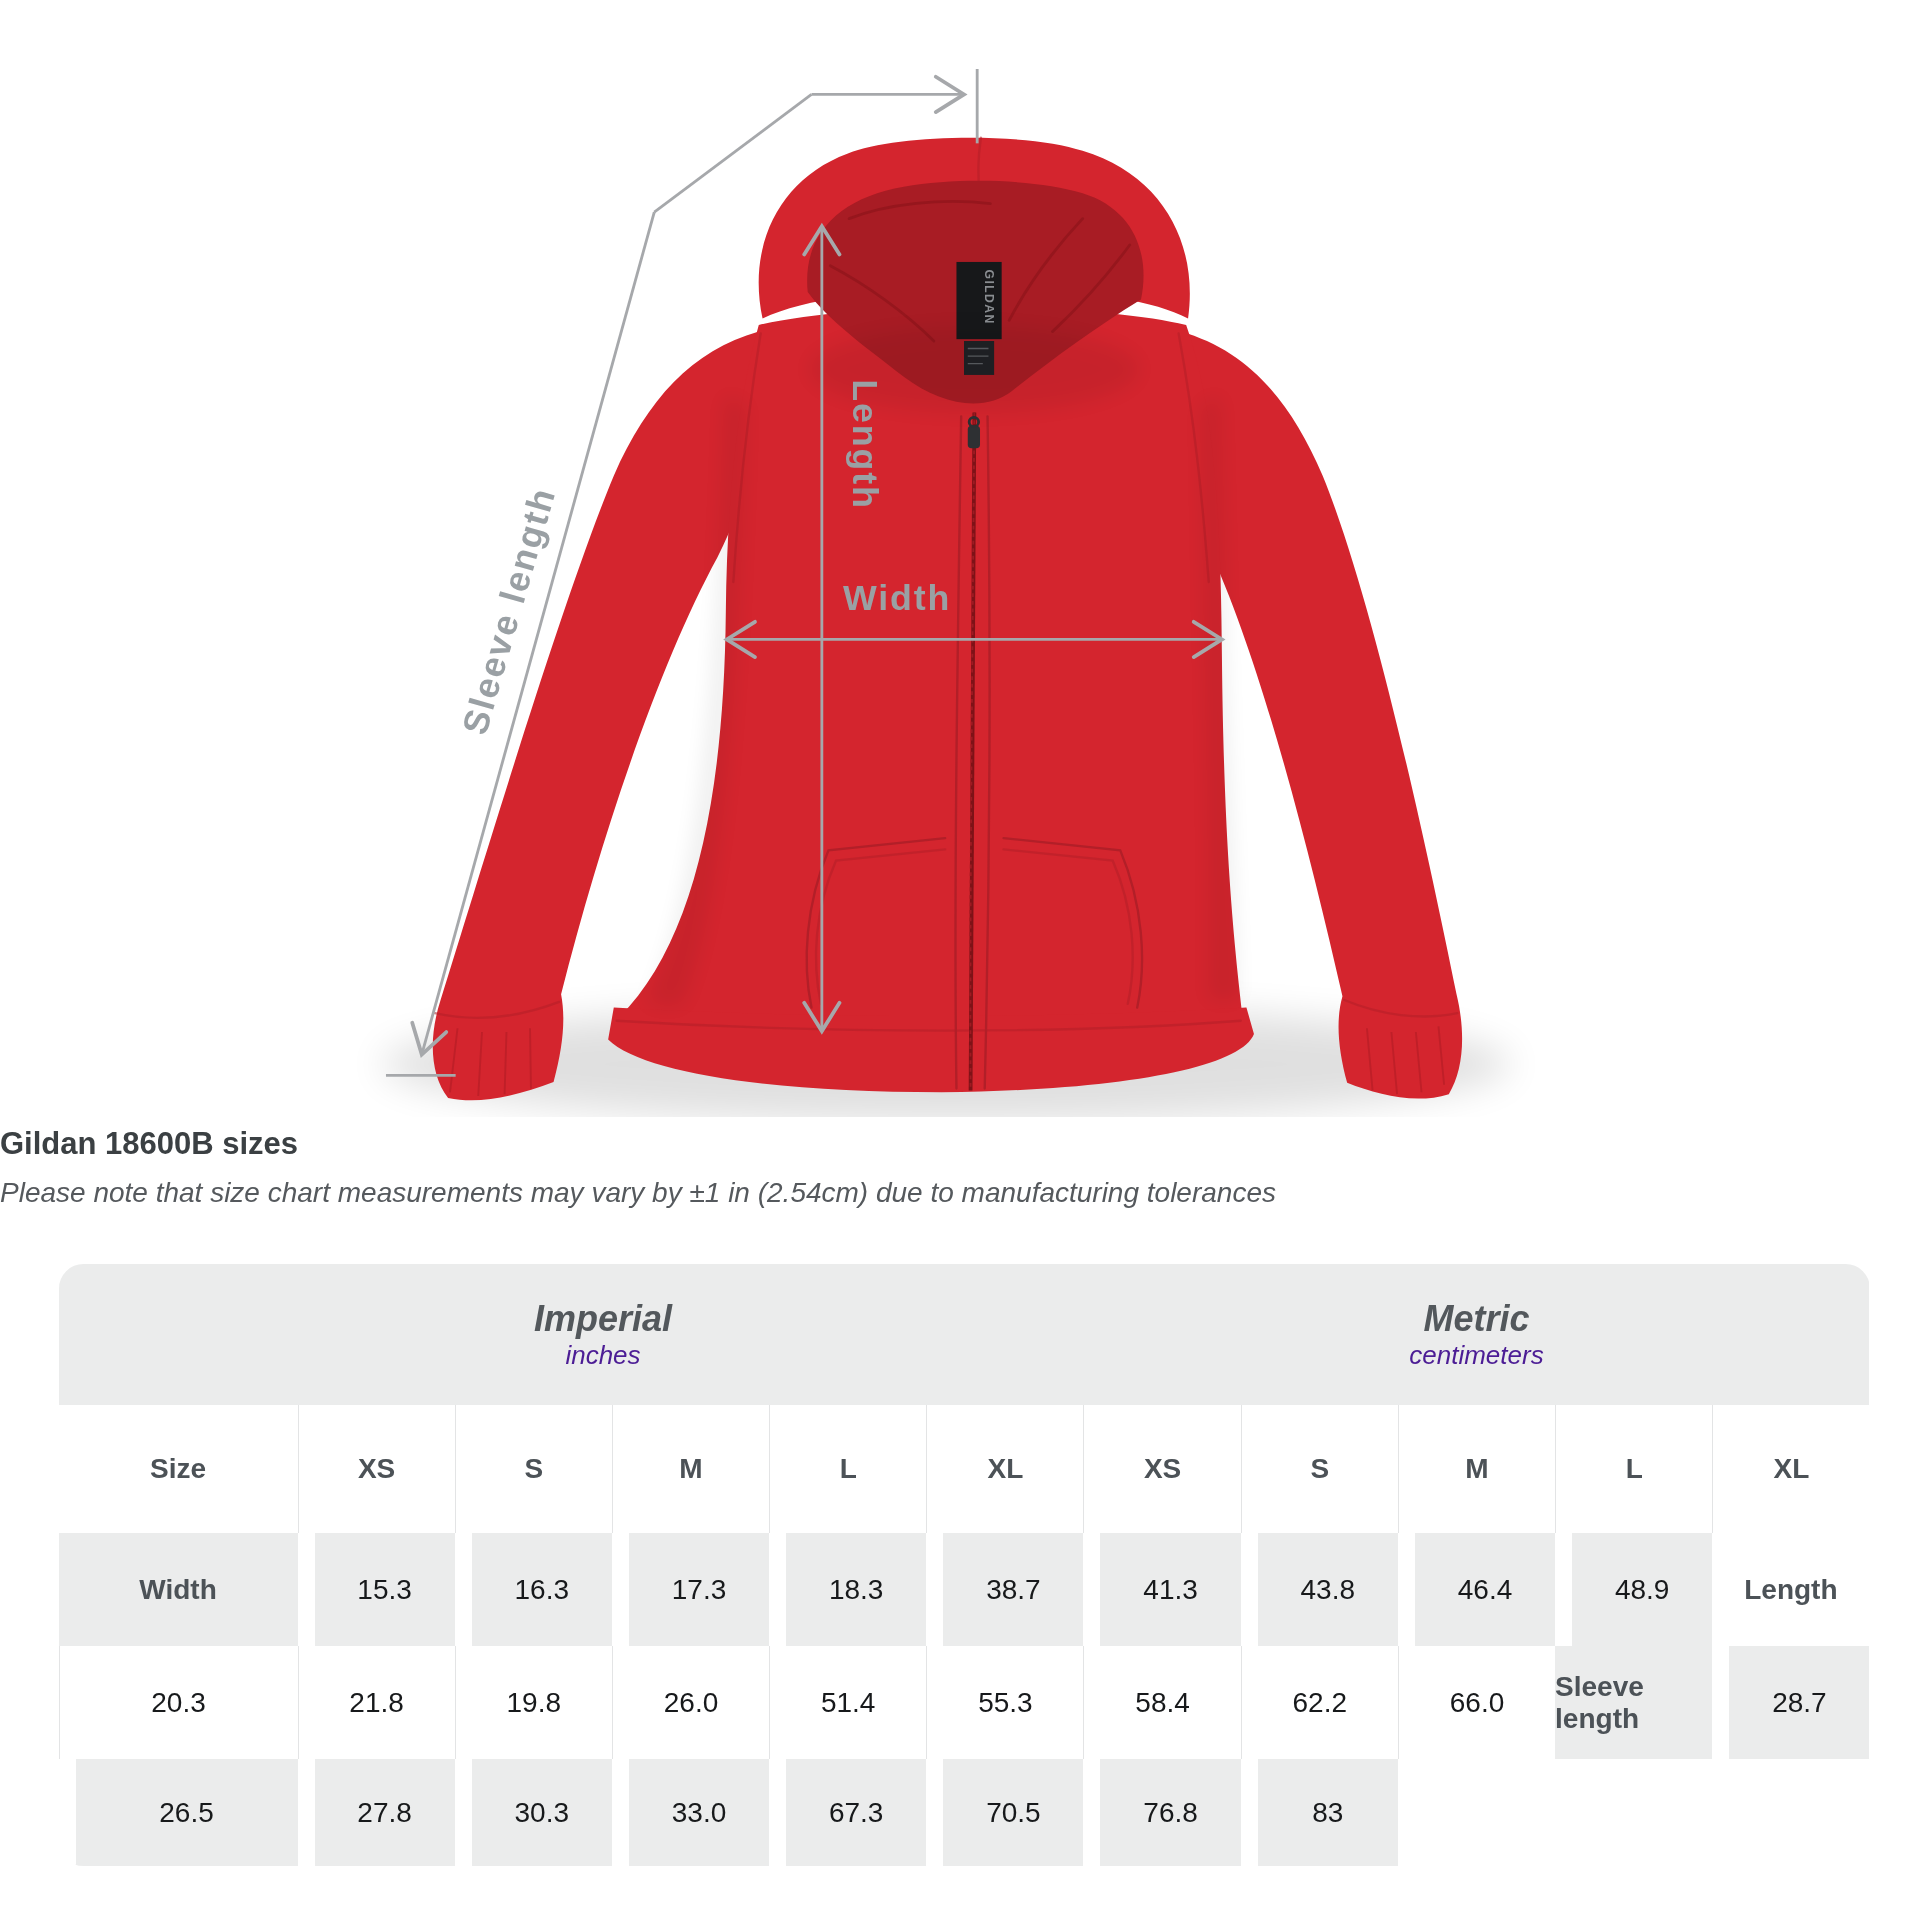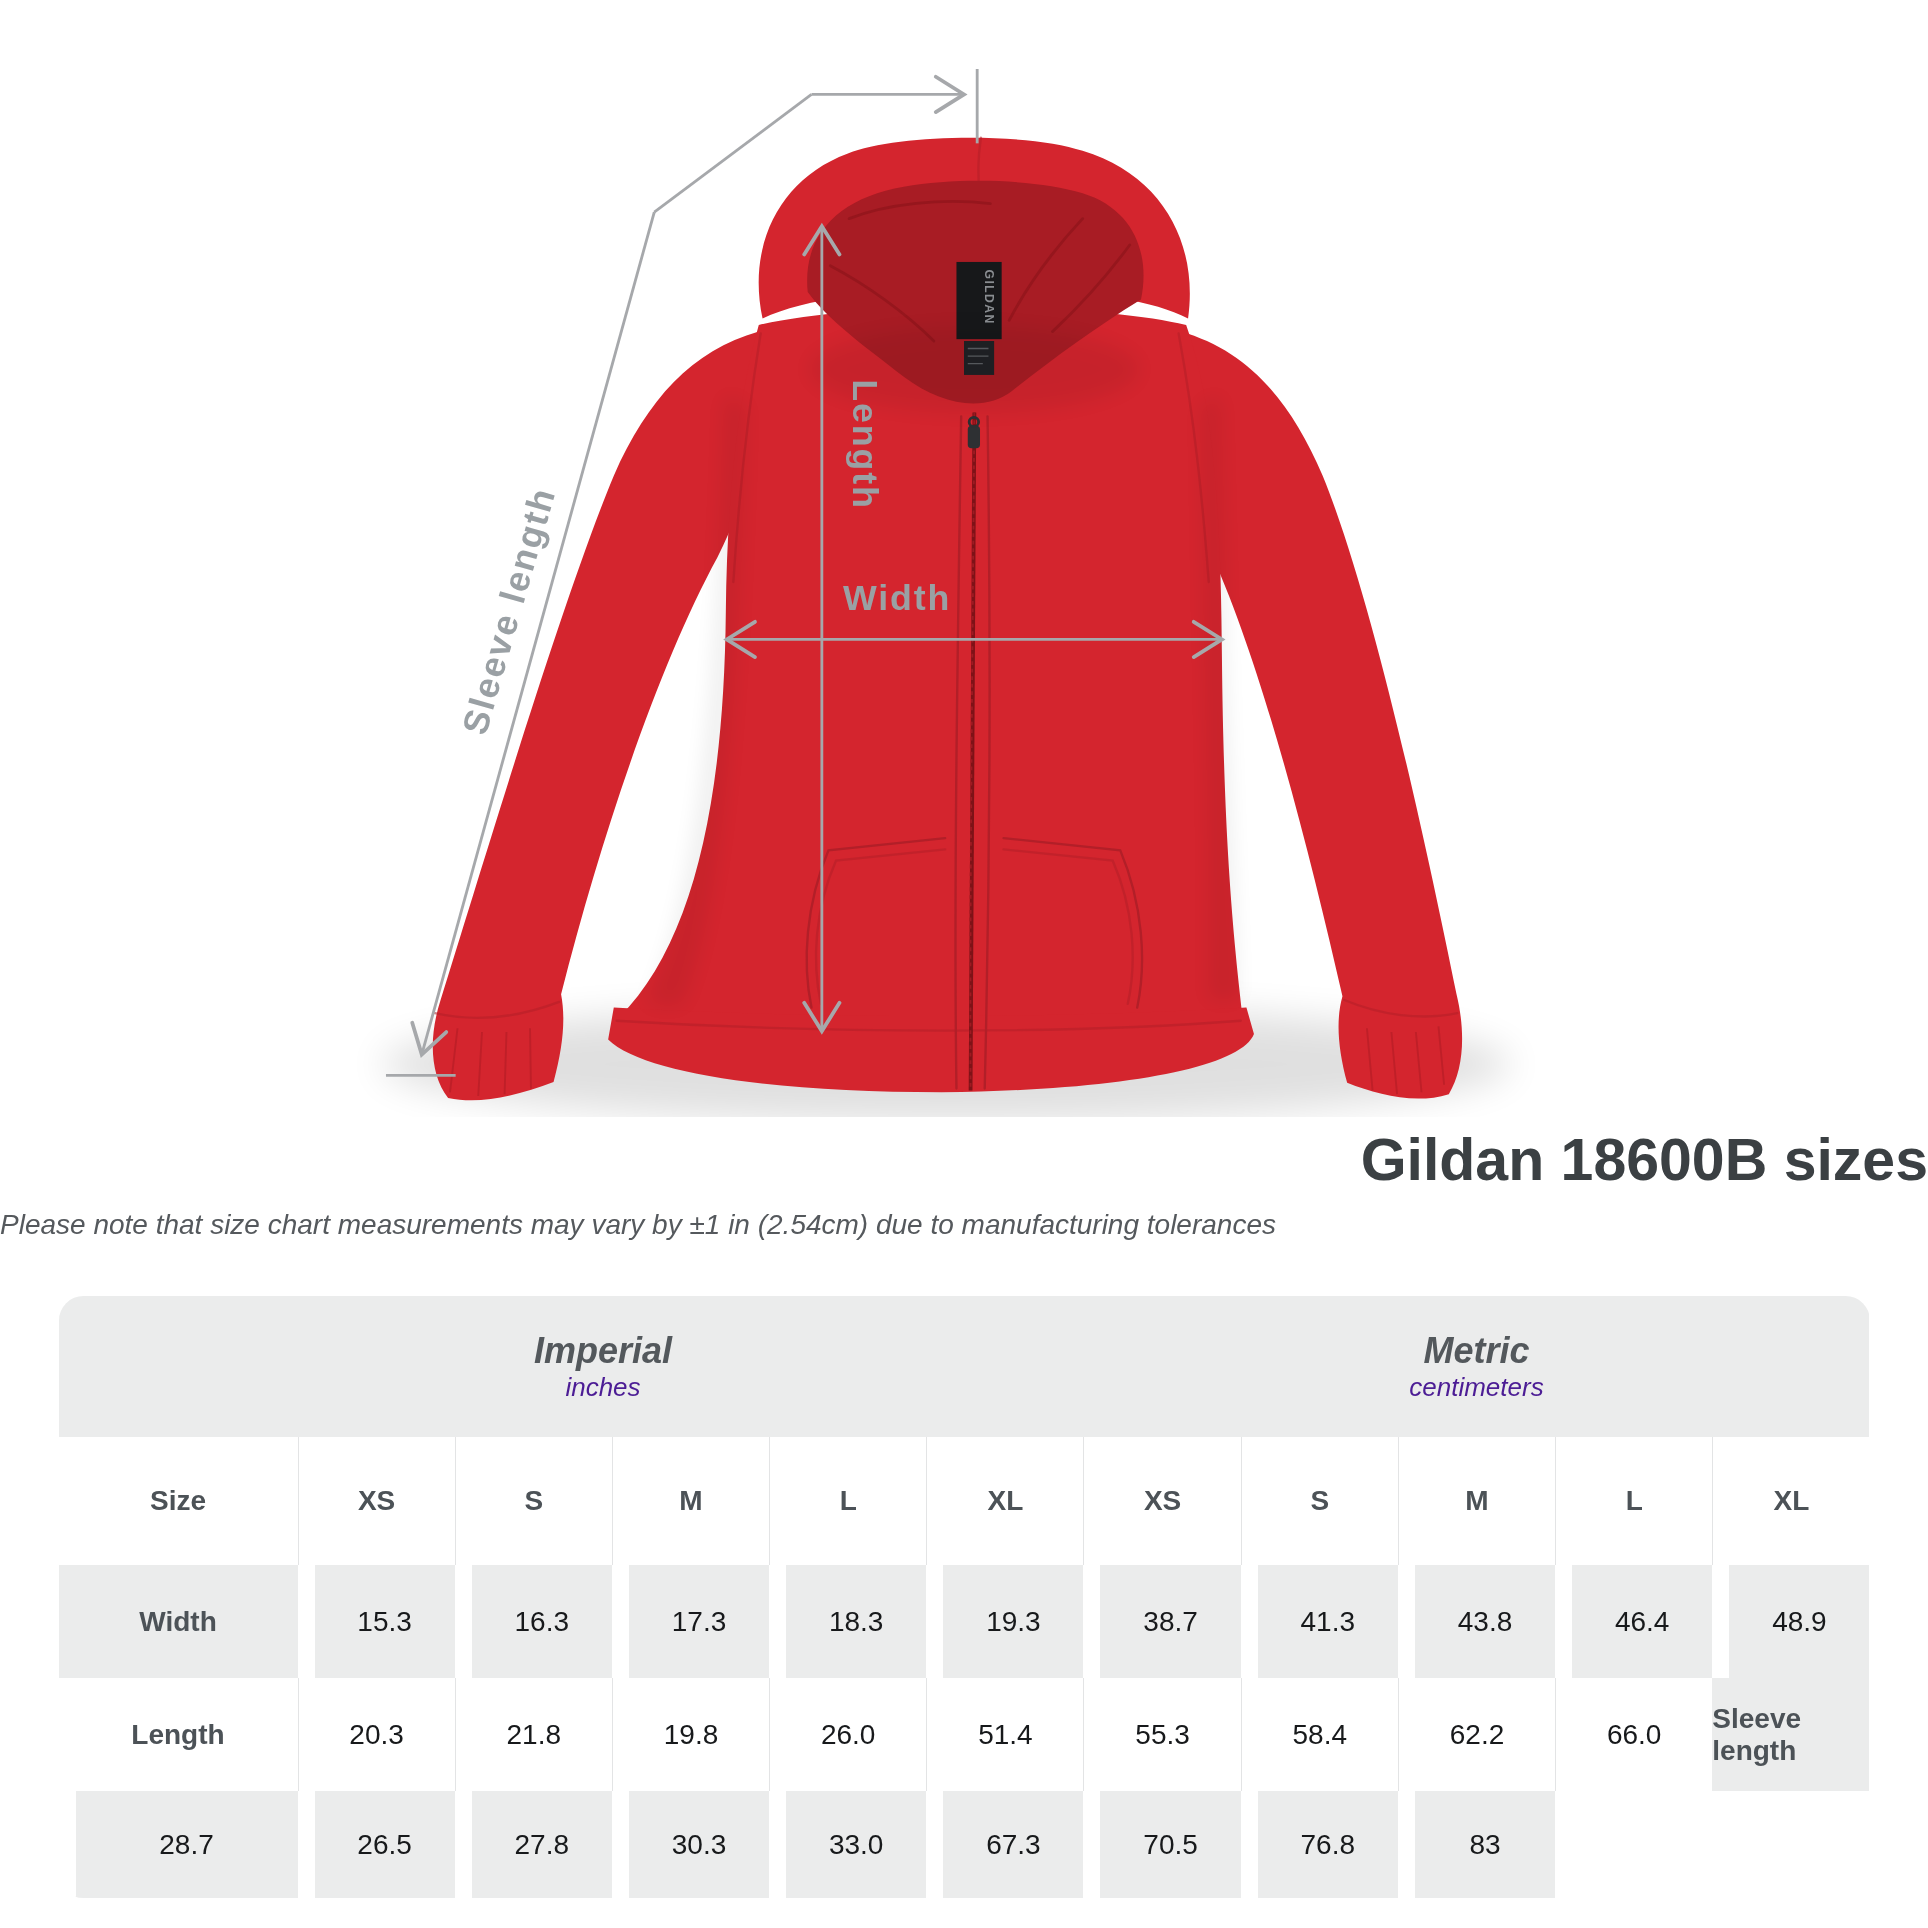--- a/index.html
+++ b/index.html
@@ -43,22 +43,22 @@
 
   
   .ann{stroke:var(--annotation-gray);stroke-width:3;fill:none;}
   .dimlabel{
     fill:var(--diagram-label-gray);
     font-size:38px;font-weight:bold;letter-spacing:2px;
   }
 
   
   .page-title{
-    margin:9.4px 0 0;text-align:right;
-    font-size:59px;font-weight:bold;color:var(--title-color);
+    margin:9.4px 0 0;text-align:left;
+    font-size:31px;font-weight:bold;color:var(--title-color);
   }
   .page-subtitle{
     margin:15px 0 0;font-style:italic;
     font-size:28px;color:var(--subtitle-color);
   }
 
   
   .size-table{
     width:1811px;margin:55px auto 0;
     display:grid;
@@ -210,21 +210,20 @@
   <div class="cell sep size-head">S</div>
   <div class="cell sep size-head">M</div>
   <div class="cell sep size-head">L</div>
   <div class="cell sep size-head">XL</div>
 
   <div class="cell grey row-label">Width</div>
   <div class="cell grey sep value">15.3</div>
   <div class="cell grey sep value">16.3</div>
   <div class="cell grey sep value">17.3</div>
   <div class="cell grey sep value">18.3</div>
-  <div class="cell grey sep value">19.3</div>
   <div class="cell grey sep value">38.7</div>
   <div class="cell grey sep value">41.3</div>
   <div class="cell grey sep value">43.8</div>
   <div class="cell grey sep value">46.4</div>
   <div class="cell grey sep value">48.9</div>
 
   <div class="cell row-label">Length</div>
   <div class="cell sep value">20.3</div>
   <div class="cell sep value">21.8</div>
   <div class="cell sep value">19.8</div>

